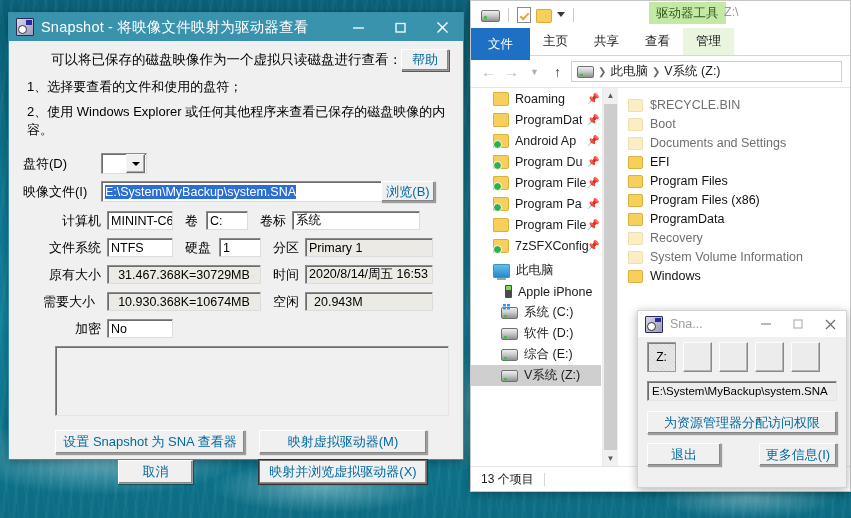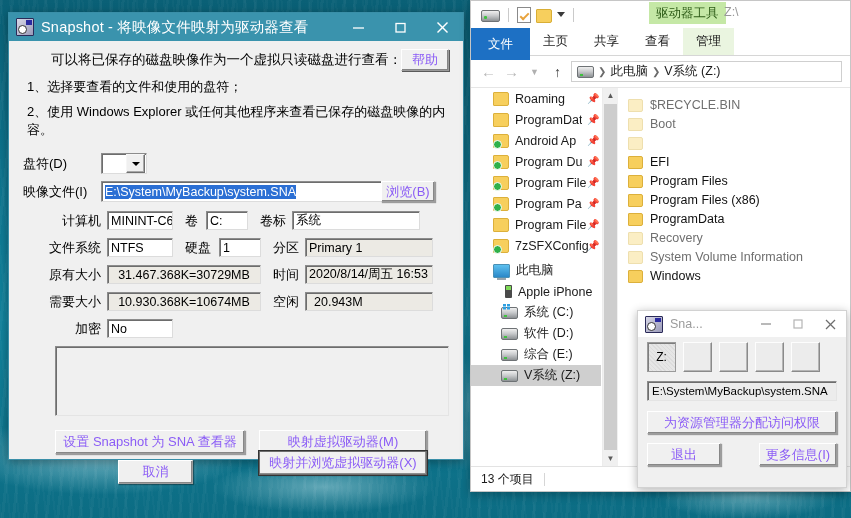--- a/index.html
+++ b/index.html
@@ -99,21 +99,21 @@
     width:0;height:0;border-left:4px solid transparent;border-right:4px solid transparent;
     border-top:4px solid #000;display:block;
   }
   .selected-text{background:#2b6fd4;color:#fff;}
 
   .btn95{
     background:#f0f0f0;border:1px solid #9d9d9d;
     border-top-color:#ffffff;border-left-color:#ffffff;
     box-shadow:inset -1px -1px 0 #878787, 1px 1px 1px rgba(0,0,0,.35);
     font-size:13px;display:flex;align-items:center;justify-content:center;
-    box-sizing:border-box;cursor:default;color:#8b5cf6;
+    box-sizing:border-box;cursor:default;color:#0369a1;
   }
   .btn95.defaulted{border:1px solid #6e6e6e;box-shadow:inset -1px -1px 0 #8d8d8d, 0 0 0 1px #333, 1px 1px 1px rgba(0,0,0,.3);}
 
   #browse-button{position:absolute;right:14px;width:54px;height:21px;}
   #log-area{
     position:absolute;left:46px;right:14px;top:305px;height:68px;
     background:#f0f0f0;border:1px solid #8c8c8c;border-right-color:#e4e4e4;border-bottom-color:#e4e4e4;
     box-shadow:inset 1px 1px 0 #6d6d6d;
   }
 
@@ -352,37 +352,37 @@
     </div>
 
     <div class="frow" style="margin-top:8px;padding-left:20px;">
       <span class="flabel" style="width:58px;text-align:right;">原有大小</span>
       <span class="fbox gray" style="width:154px;margin-left:6px;justify-content:center;">31.467.368K=30729MB</span>
       <span class="flabel" style="margin-left:12px;">时间</span>
       <span class="fbox gray" style="width:128px;margin-left:6px;">2020/8/14/周五 16:53</span>
     </div>
 
     <div class="frow" style="margin-top:8px;padding-left:20px;">
-      <span class="flabel" style="width:58px;text-align:right;">需要大小</span>
+      <span class="flabel" style="width:58px;text-align:left;">需要大小</span>
       <span class="fbox gray" style="width:154px;margin-left:6px;justify-content:center;">10.930.368K=10674MB</span>
       <span class="flabel" style="margin-left:12px;">空闲</span>
       <span class="fbox gray" style="width:128px;margin-left:6px;padding-left:8px;">20.943M</span>
     </div>
 
     <div class="frow" style="margin-top:8px;padding-left:20px;">
       <span class="flabel" style="width:58px;text-align:right;">加密</span>
       <span class="fbox" style="width:66px;margin-left:6px;">No</span>
     </div>
 
     <div id="log-area"></div>
 
     <div class="btn95" style="position:absolute;left:46px;top:389px;width:190px;height:24px;">设置 Snapshot 为 SNA 查看器</div>
     <div class="btn95" style="position:absolute;left:250px;top:389px;width:168px;height:24px;">映射虚拟驱动器(M)</div>
     <div class="btn95" style="position:absolute;left:109px;top:419px;width:75px;height:24px;">取消</div>
-    <div class="btn95 defaulted" style="position:absolute;left:250px;top:410px;width:168px;height:24px;">映射并浏览虚拟驱动器(X)</div>
+    <div class="btn95 defaulted" style="position:absolute;left:250px;top:419px;width:168px;height:24px;">映射并浏览虚拟驱动器(X)</div>
 
   </div>
 </div>
 
 <div id="explorer-window">
 
   <div id="qat">
     <span class="qat-ico ic-drive"></span>
     <span class="qat-sep"></span>
     <span class="qat-ico ic-props"></span>
@@ -495,20 +495,21 @@
       <div class="filerow">
         <span class="ff dim"></span>
         <span class="fname dim">$RECYCLE.BIN</span>
       </div>
       <div class="filerow">
         <span class="ff dim"></span>
         <span class="fname dim">Boot</span>
       </div>
       <div class="filerow">
         <span class="ff dim"></span>
+        <span class="fname dim">Documents and Settings</span>
       </div>
       <div class="filerow">
         <span class="ff"></span>
         <span class="fname">EFI</span>
       </div>
       <div class="filerow">
         <span class="ff"></span>
         <span class="fname">Program Files</span>
       </div>
       <div class="filerow">

